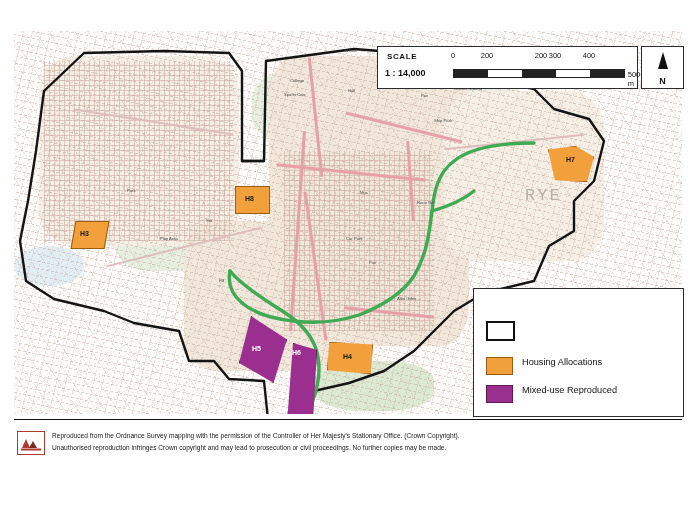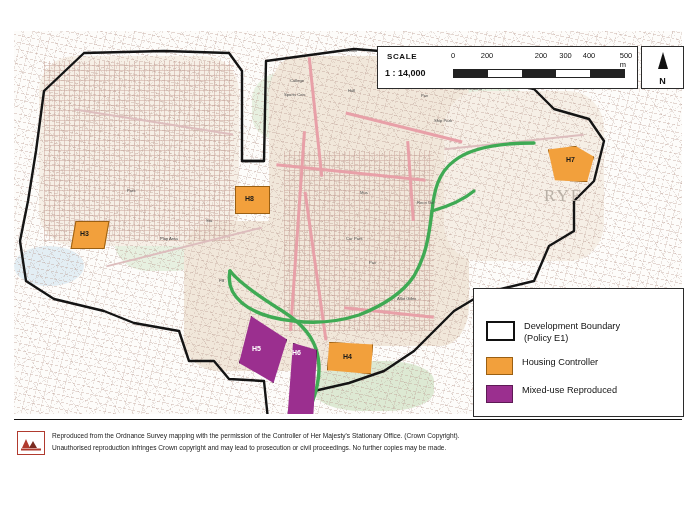--- a/index.html
+++ b/index.html
@@ -117,21 +117,21 @@
       <path d="M70,22 L150,20 L215,22 L228,40 L228,130 L250,130 L252,30 L340,18 L392,22 L440,40 L470,48 L520,58 L540,78 L575,88 L590,110 L580,150 L560,170 L560,200 L535,215 L520,250 L470,262 L440,280 L420,300 L400,320 L370,340 L335,352 L300,360 L295,398 L255,398 L250,350 L215,348 L200,330 L175,330 L165,300 L120,292 L90,280 L40,268 L12,250 L6,210 L14,170 L22,120 L30,60 Z" fill="none" stroke="#141414" stroke-width="2.4" stroke-linejoin="round"></path>
       <path d="M228,130 L250,130" fill="none" stroke="#141414" stroke-width="2.4"></path>
     </svg>
 
     <svg style="position:absolute;left:0;top:0;width:668px;height:383px;" viewBox="0 0 668 383">
       <path d="M520,112 C480,112 455,118 440,130 C424,142 420,160 418,180 C415,205 412,225 400,245 C388,263 368,275 345,284 C320,292 296,292 280,290 C258,288 240,282 228,272 C216,262 214,250 216,240" fill="none" stroke="#3faa54" stroke-width="3.4" stroke-linecap="round"></path>
       <path d="M216,240 C224,250 240,262 262,276 C282,288 296,300 302,318 C308,336 304,356 298,372" fill="none" stroke="#3faa54" stroke-width="3.4" stroke-linecap="round"></path>
       <path d="M418,180 C432,176 448,170 460,160" fill="none" stroke="#3faa54" stroke-width="3.2" stroke-linecap="round"></path>
     </svg>
 
-    <div class="placename" style="left:530px;top:155px;">RYE</div>
+    <div class="placename" style="left:511px;top:155px;font-family:Liberation Mono, monospace;">RYE</div>
 
     <div class="alloc" style="left:59px;top:190px;width:32px;height:26px;transform:skewX(-10deg);"></div>
     <div class="alabel" style="left:66px;top:199px;">H3</div>
 
     <div class="alloc" style="left:221px;top:155px;width:33px;height:26px;"></div>
     <div class="alabel" style="left:231px;top:164px;">H8</div>
 
     <div class="alloc" style="left:534px;top:115px;width:44px;height:34px;clip-path:polygon(0 10%,60% 0,100% 30%,85% 100%,15% 95%);"></div>
     <div class="alabel" style="left:552px;top:125px;">H7</div>
 
@@ -166,41 +166,39 @@
     <div class="scaleword">SCALE</div>
     <div class="ratio">1 : 14,000</div>
     <div class="sbar">
       <i style="left:0;width:34px;"></i>
       <i style="left:68px;width:34px;"></i>
       <i style="left:136px;width:34px;"></i>
     </div>
     <div class="snum" style="left:75px;">0</div>
     <div class="snum" style="left:109px;">200</div>
     <div class="snum" style="left:143px;padding-left:40px;">200</div>
-    <div class="snum" style="left:177px;padding-left:21px;">300</div>
+    <div class="snum" style="left:177px;">300</div>
     <div class="snum" style="left:211px;">400</div>
-    <div class="snum" style="left:248px;">500 m</div>
+    <div class="snum" style="left:256px;margin-top:19px;">500 m</div>
   </div>
 
   <div class="northbox">
     <div class="narrow"></div>
     <div class="nletter">N</div>
   </div>
 
   <div class="keybox">
 
     <div class="keyrow" style="top:32px;">
       <div class="swatch sw-bnd"></div>
-      <div class="keytxt" style="white-space:pre-line;">Development Boundary
-(Policy E1)</div>
     </div>
 
     <div class="keyrow" style="top:68px;">
       <div class="swatch sw-hou"></div>
-      <div class="keytxt">Housing Controller</div>
+      <div class="keytxt">Housing Allocations</div>
     </div>
 
     <div class="keyrow" style="top:96px;">
       <div class="swatch sw-mix"></div>
       <div class="keytxt">Mixed-use Reproduced</div>
     </div>
   </div>
 
   <div class="footrule"></div>
   <div class="footer">

